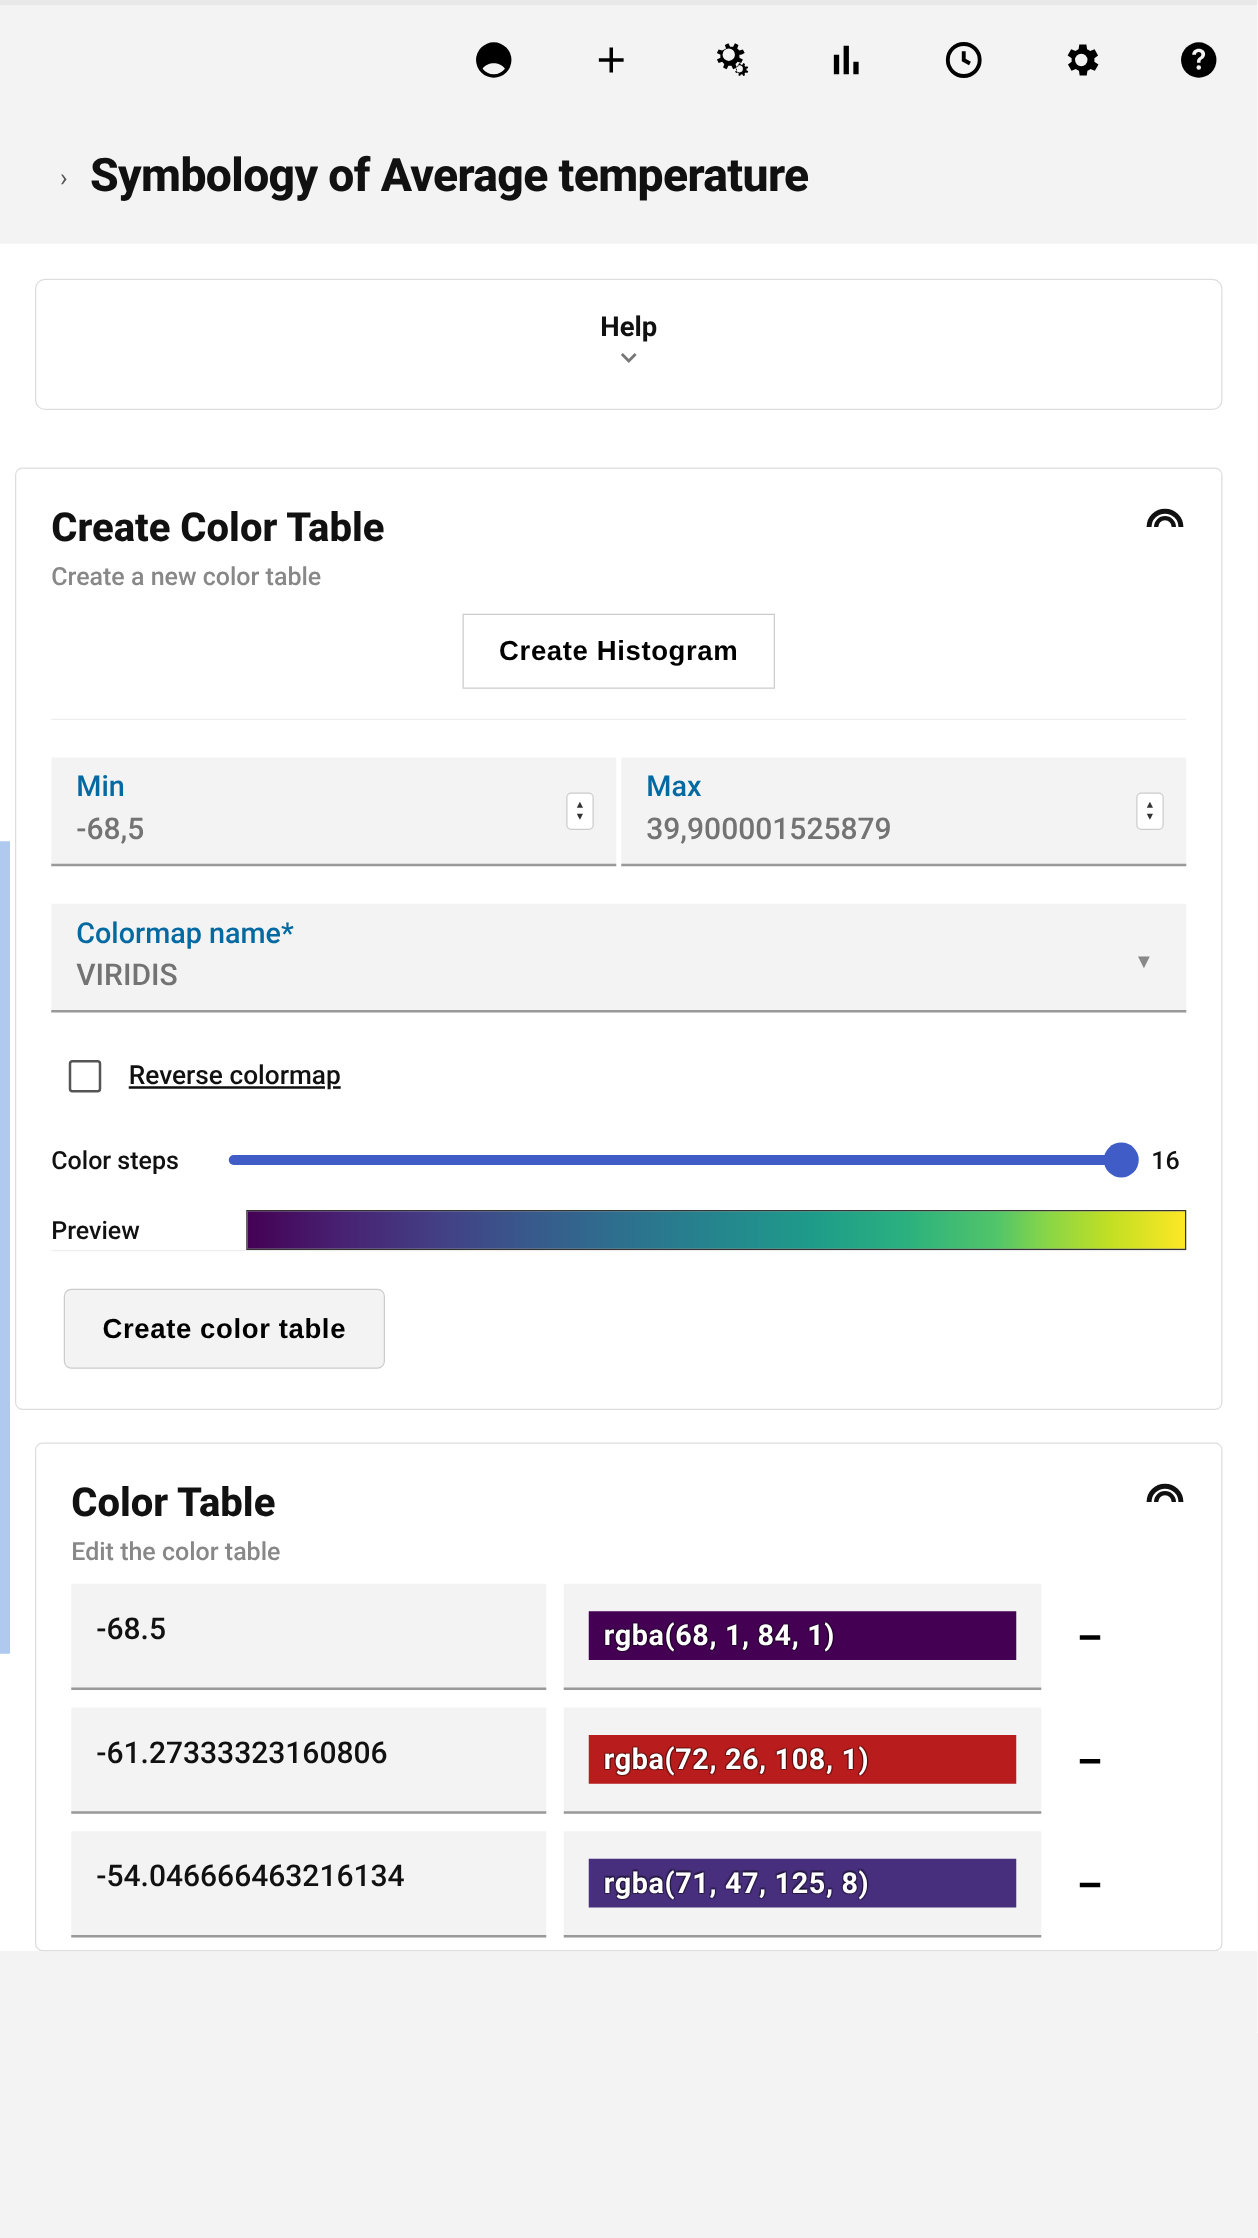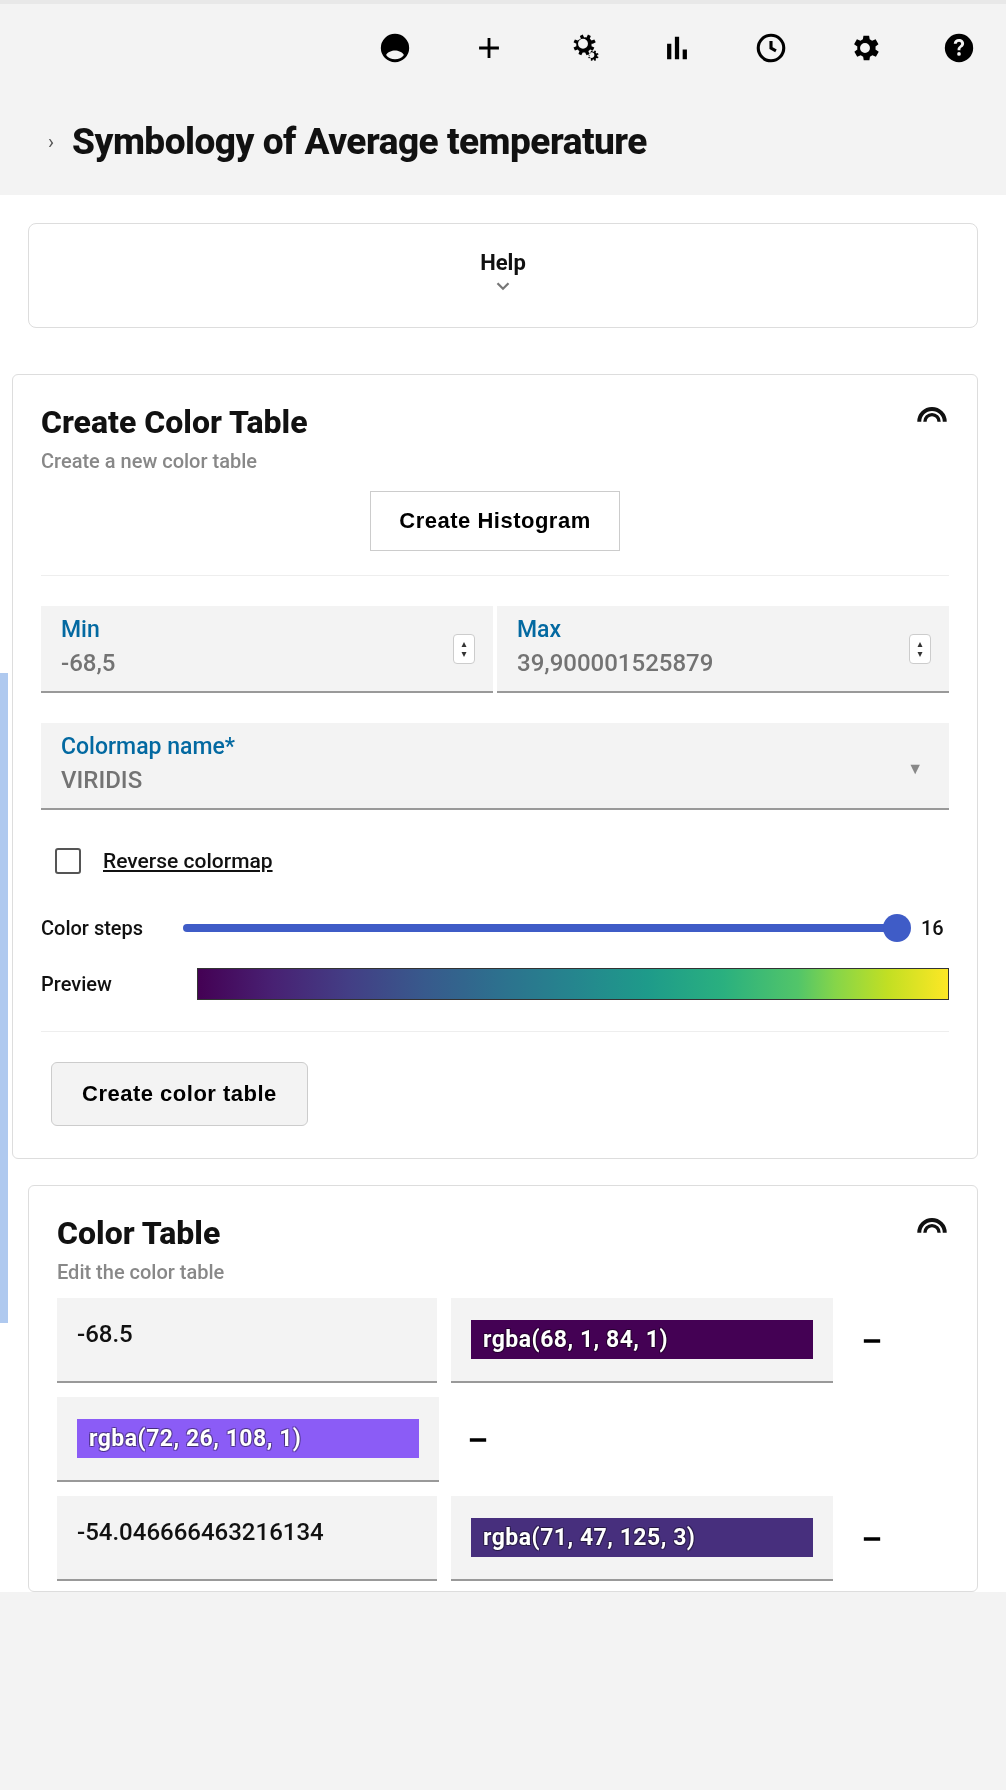--- a/index.html
+++ b/index.html
@@ -225,21 +225,21 @@
   font-size: 20px;
   font-weight: 500;
   width: 28px;
 }
 .preview-row {
   margin-top: 28px;
   display: flex;
   align-items: center;
   gap: 26px;
   border-bottom: 1px solid #eee;
-  padding-bottom: 31px;
+  padding-bottom: 0;
 }
 .preview-label {
   font-size: 20px;
   font-weight: 500;
   width: 130px;
 }
 .preview-bar {
   flex: 1;
   height: 32px;
   border: 1px solid #333;
@@ -433,33 +433,34 @@
     <div class="cell cell-color">
       <div class="color-chip" style="background:#440154">rgba(68, 1, 84, 1)</div>
     </div>
     <div class="remove-btn">
       <svg width="28" height="28" viewBox="0 0 24 24" fill="none" stroke="#000" stroke-width="3">
               <path d="M5 12h14"></path>
             </svg>
     </div>
   </div>
         <div class="table-row">
+    <div class="cell cell-value">-61.27333323160806</div>
     <div class="cell cell-color">
-      <div class="color-chip" style="background:#8b5cf6">rgba(72, 26, 108, 1)</div>
+      <div class="color-chip" style="background:#b91c1c">rgba(72, 26, 108, 1)</div>
     </div>
     <div class="remove-btn">
       <svg width="28" height="28" viewBox="0 0 24 24" fill="none" stroke="#000" stroke-width="3">
               <path d="M5 12h14"></path>
             </svg>
     </div>
   </div>
         <div class="table-row">
     <div class="cell cell-value">-54.046666463216134</div>
     <div class="cell cell-color">
-      <div class="color-chip" style="background:#472f7d">rgba(71, 47, 125, 3)</div>
+      <div class="color-chip" style="background:#472f7d">rgba(71, 47, 125, 8)</div>
     </div>
     <div class="remove-btn">
       <svg width="28" height="28" viewBox="0 0 24 24" fill="none" stroke="#000" stroke-width="3">
               <path d="M5 12h14"></path>
             </svg>
     </div>
   </div>
       </div>
   </div>
 

